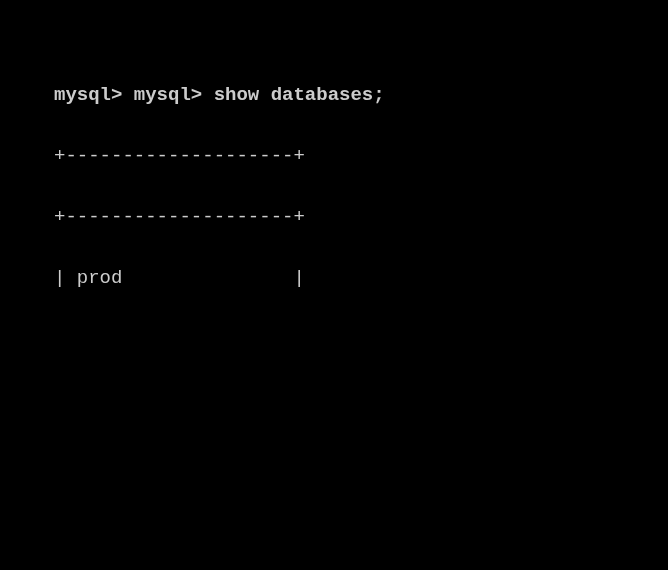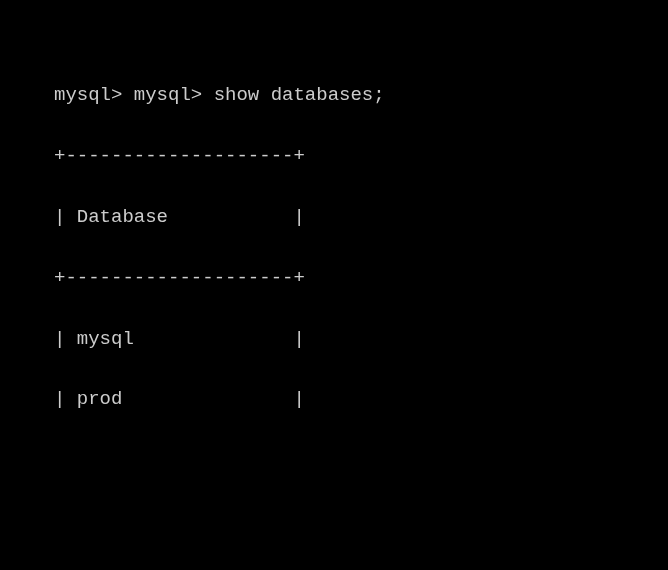--- a/index.html
+++ b/index.html
@@ -13,36 +13,35 @@
       font-size: 19px;
       line-height: 1.6;
       overflow: hidden;
     }
     .terminal {
       padding: 50px 0 0 54px;
       white-space: pre;
     }
     .prompt-line {
       display: block;
+      font-weight: bold;
     }
     .border-line {
       display: block;
     }
     .data-row {
       display: block;
     }
   </style>
 </head>
 <body>
 
 <div class="terminal">
 <span class="prompt-line">mysql&gt; mysql&gt; show databases;</span>
 <span class="border-line">+--------------------+</span>
-<span class="data-row">| Database           |</span>
 <span class="border-line">+--------------------+</span>
-<span class="data-row">| mysql              |</span>
 <span class="data-row">| prod               |</span>
 
 
 
 
 
 </div>
 
 </body></html>

